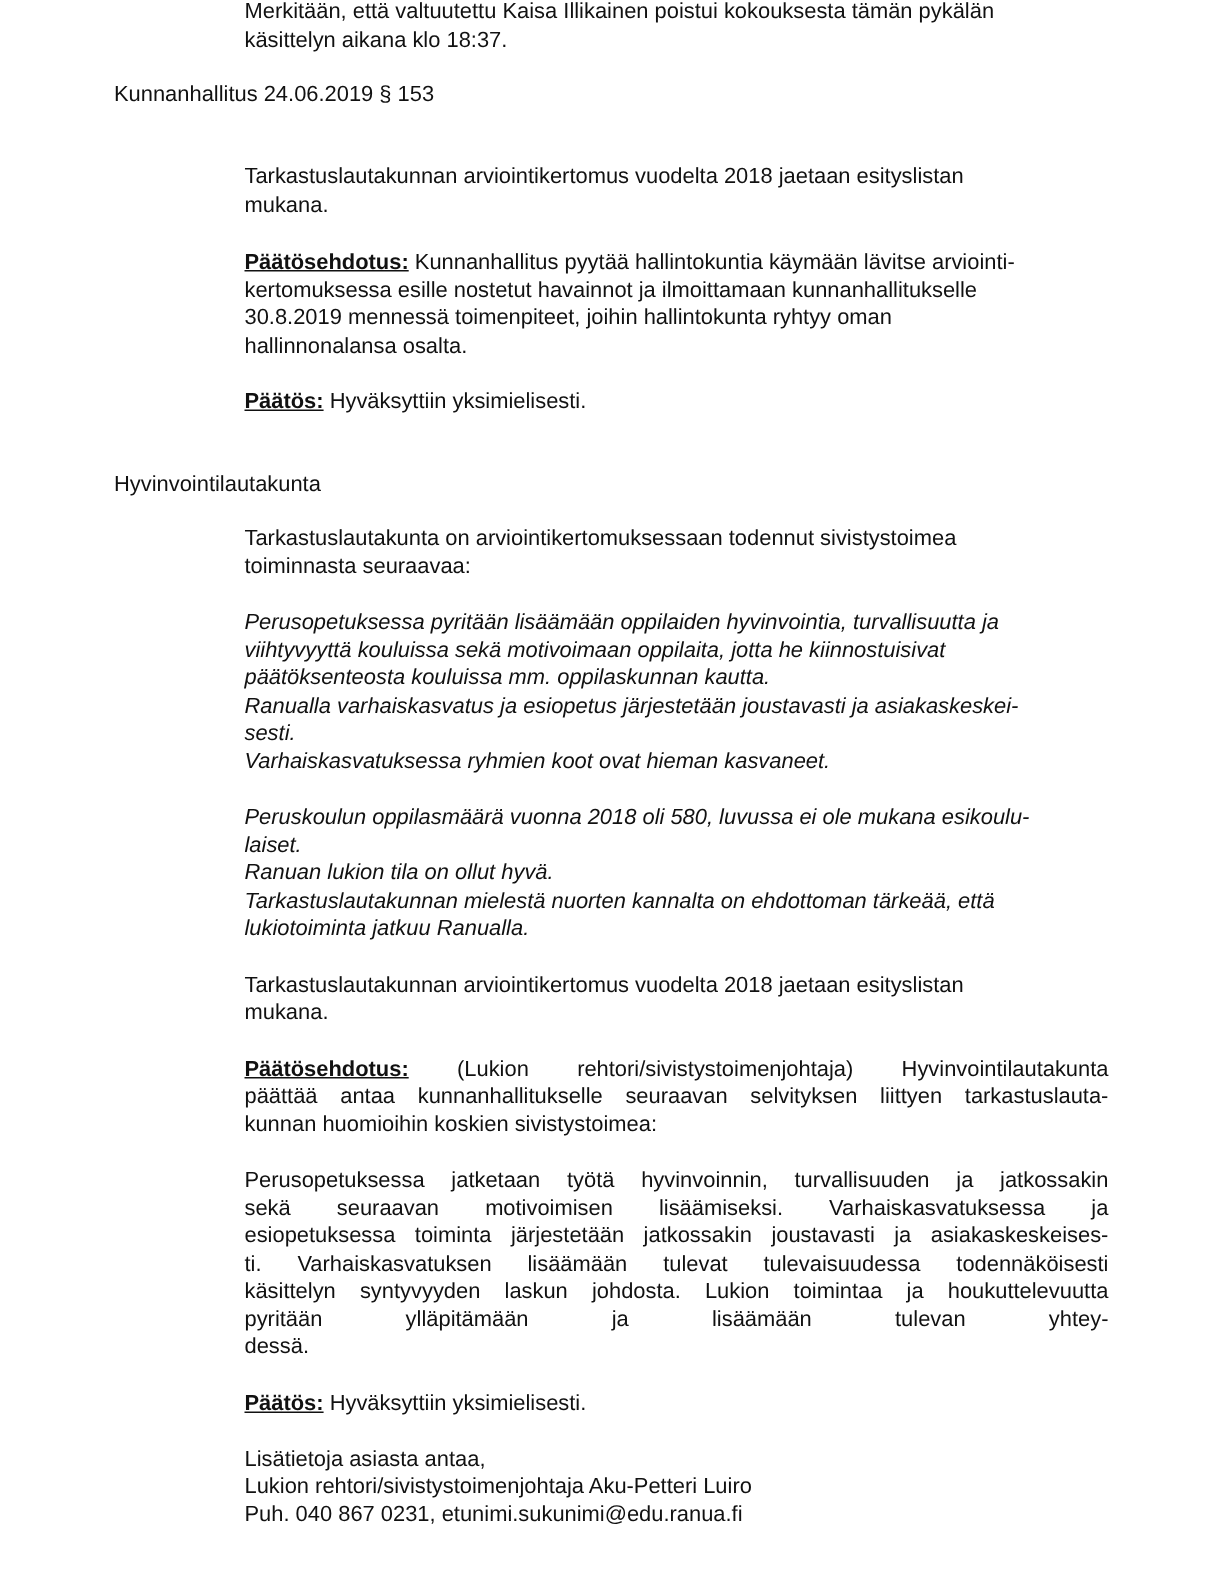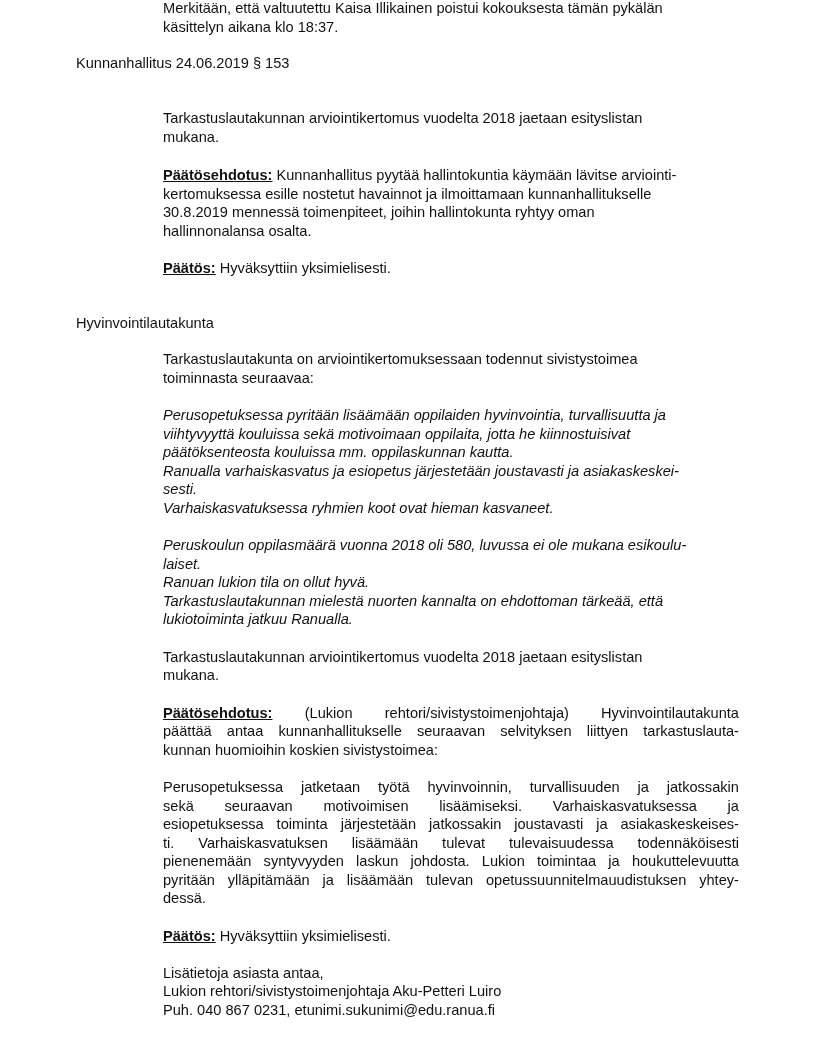--- a/index.html
+++ b/index.html
@@ -121,36 +121,35 @@
 </div>
 <div class="line indent justify" style="top:834px">
   <span>ti.</span>
   <span>Varhaiskasvatuksen</span>
   <span>lisäämään</span>
   <span>tulevat</span>
   <span>tulevaisuudessa</span>
   <span>todennäköisesti</span>
 </div>
 <div class="line indent justify" style="top:852px">
-  <span>pienenemään</span>
+  <span>käsittelyn</span>
   <span>syntyvyyden</span>
   <span>laskun</span>
   <span>johdosta.</span>
   <span>Lukion</span>
   <span>toimintaa</span>
   <span>ja</span>
   <span>houkuttelevuutta</span>
 </div>
 <div class="line indent justify" style="top:871px">
   <span>pyritään</span>
   <span>ylläpitämään</span>
   <span>ja</span>
   <span>lisäämään</span>
   <span>tulevan</span>
-  <span>opetussuunnitelmauudistuksen</span>
   <span>yhtey-</span>
 </div>
 <div class="line indent" style="top:889px">dessä.</div>
 
 <div class="line indent" style="top:927px"><span class="label">Päätös:</span><span> Hyväksyttiin yksimielisesti.</span></div>
 
 <div class="line indent" style="top:964px">Lisätietoja asiasta antaa,</div>
 <div class="line indent" style="top:982px">Lukion rehtori/sivistystoimenjohtaja Aku-Petteri Luiro</div>
 <div class="line indent" style="top:1001px">Puh. 040 867 0231, etunimi.sukunimi@edu.ranua.fi</div>
 

